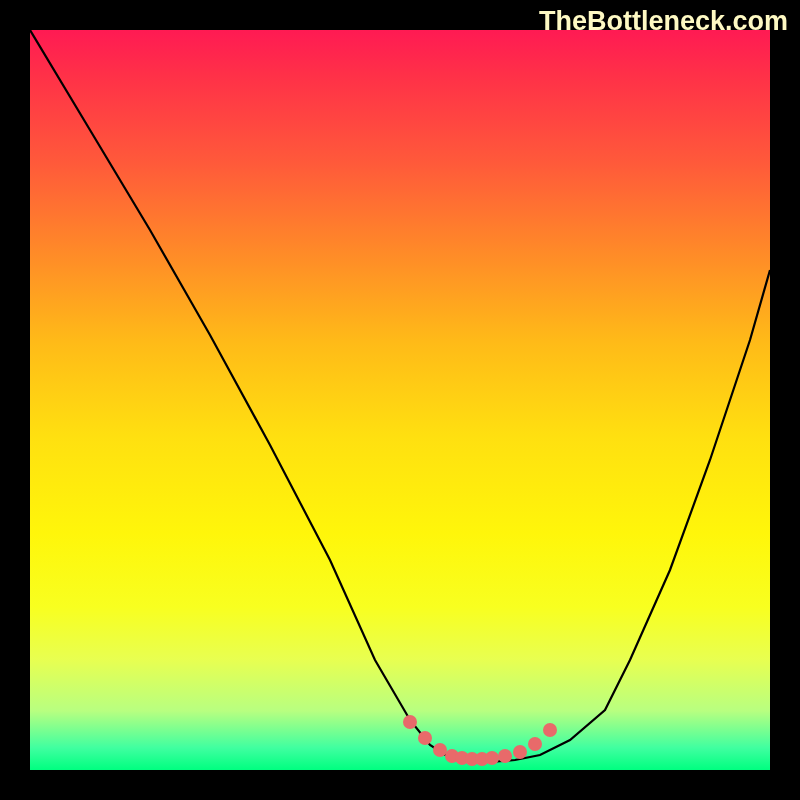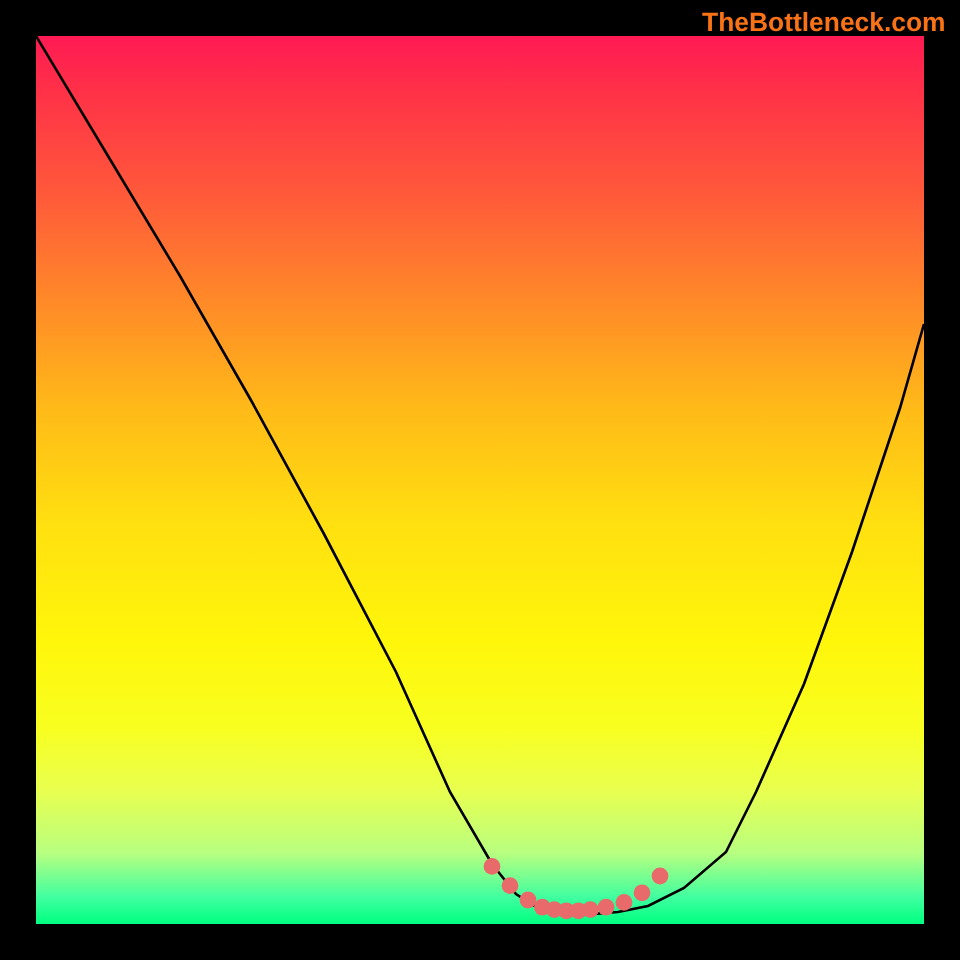--- a/index.html
+++ b/index.html
@@ -14,22 +14,22 @@
   .container {
     width: 800px;
     height: 800px;
     position: relative;
     background: #000;
   }
   .watermark {
     position: absolute;
     top: 6px;
     right: 12px;
-    color: #f97316;
-    font-size: 22px;
+    color: #fef9c3;
+    font-size: 27px;
     font-weight: bold;
     z-index: 10;
   }
   .plot-area {
     position: absolute;
     left: 30px;
     top: 30px;
     width: 740px;
     height: 740px;
     background: linear-gradient(to bottom,

